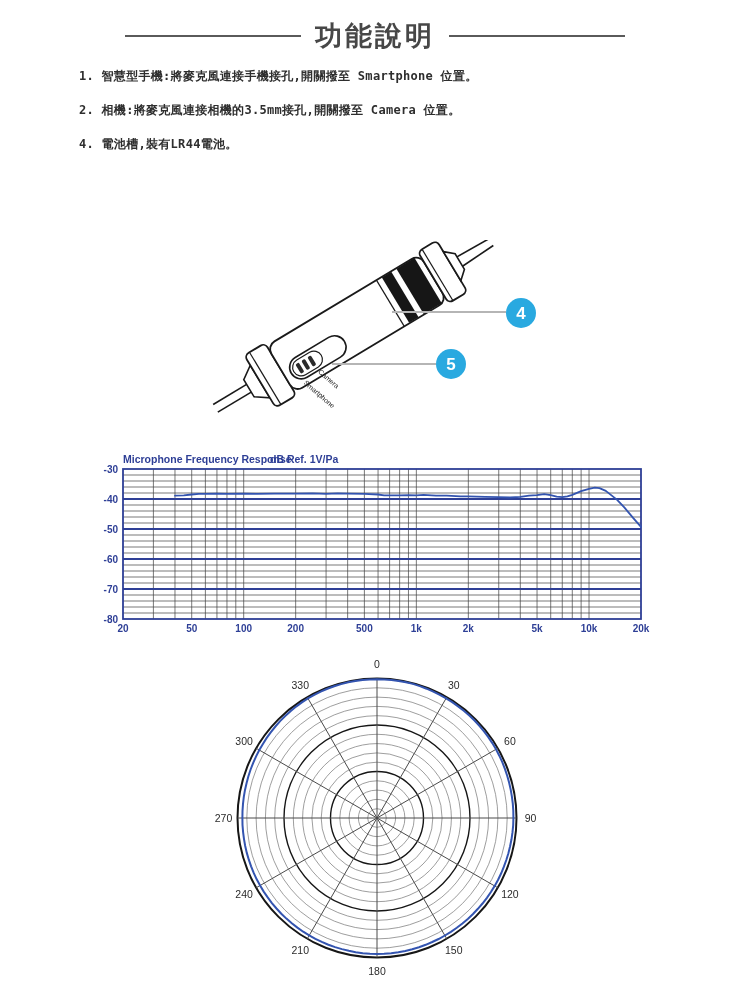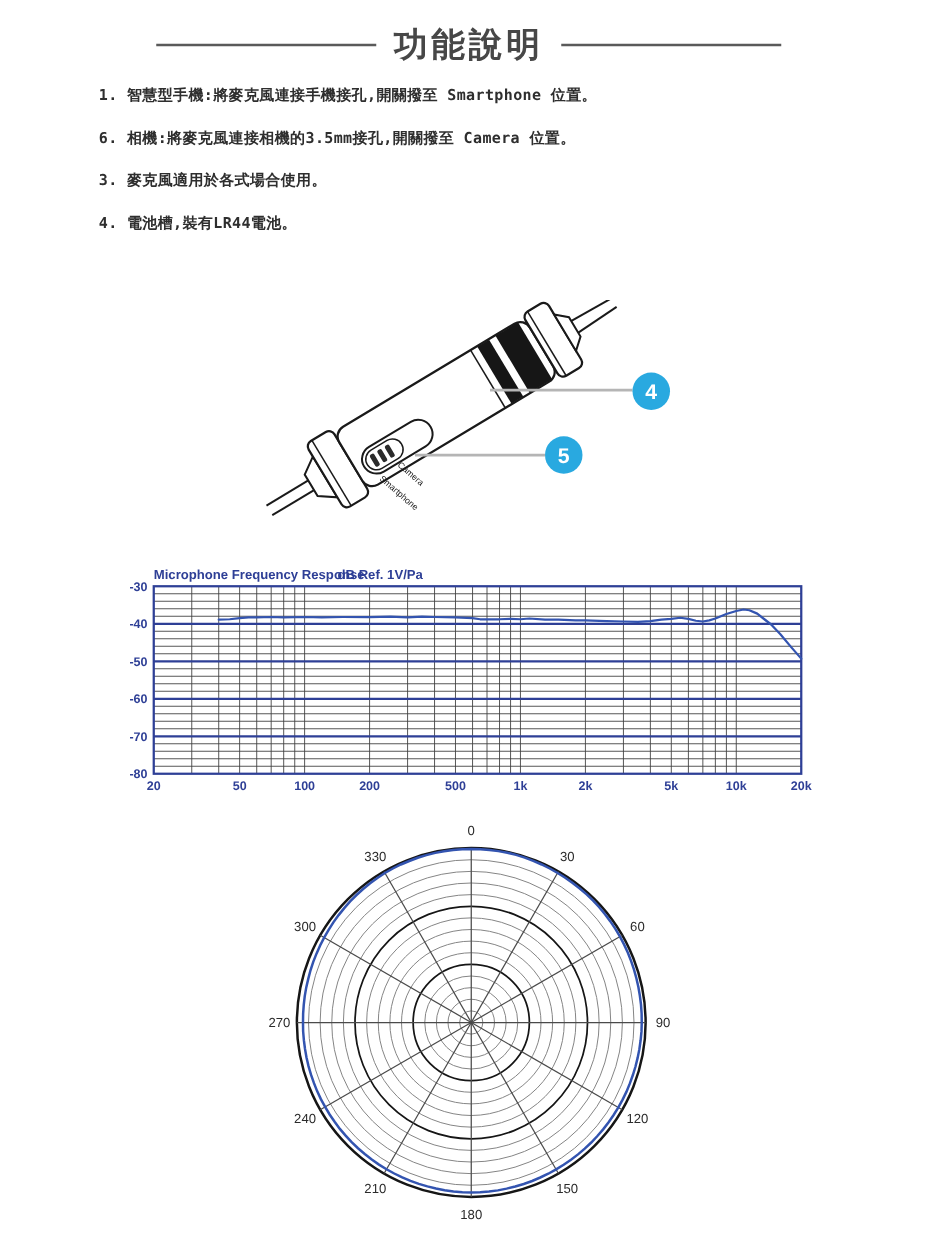--- a/index.html
+++ b/index.html
@@ -28,22 +28,21 @@
 <div id="page">
 
   <div class="header">
     <div class="rule"></div>
     <h1 class="page-title">功能說明</h1>
     <div class="rule"></div>
   </div>
 
   <ul class="instructions">
     <li>1. 智慧型手機:將麥克風連接手機接孔,開關撥至 Smartphone 位置。</li>
-    <li>6. 相機:將麥克風連接相機的3.5mm接孔,開關撥至 Camera 位置。</li>
-    <li>3. 麥克風適用於各式場合使用。</li>
+    <li>2. 相機:將麥克風連接相機的3.5mm接孔,開關撥至 Camera 位置。</li>
     <li>4. 電池槽,裝有LR44電池。</li>
   </ul>
 
   <svg id="device-svg" width="345" height="180" viewBox="0 0 345 180">
     <g transform="translate(142.5,89) rotate(-31)" stroke="#1a1a1a" fill="#ffffff">
 
       <g stroke-width="1.6">
         <line x1="-115" y1="-4.5" x2="-154" y2="-4.5"></line>
         <line x1="-115" y1="4.5" x2="-154" y2="4.5"></line>
       </g>

